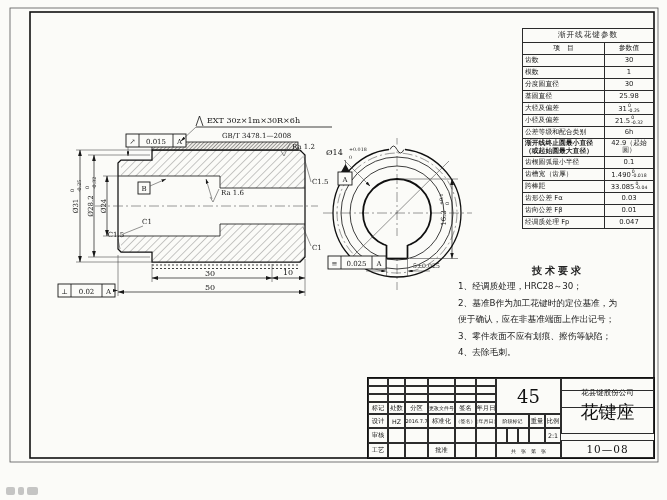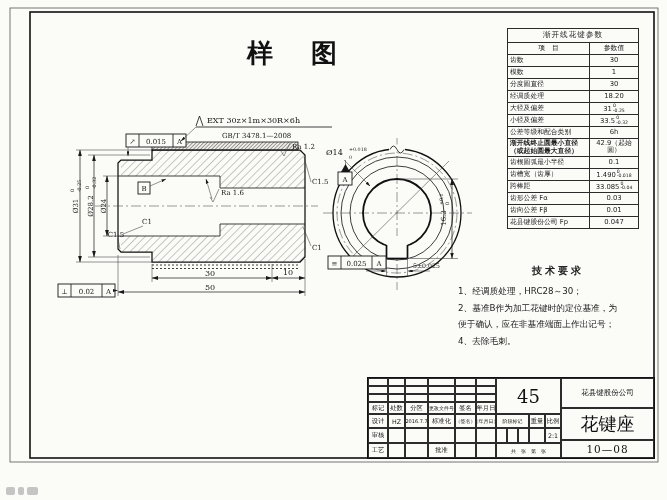--- a/index.html
+++ b/index.html
@@ -11,35 +11,35 @@
   .d7{font-size:7px;}
   .d6{font-size:6.2px;}
   .ds{font-size:4.8px;}
   .ol{stroke:#101010;stroke-width:1.25;fill:none;}
   .tl{stroke:#1c1c1c;stroke-width:0.85;fill:none;}
   .xl{stroke:#3a3a3a;stroke-width:0.55;fill:none;}
   .dl{stroke:#181818;stroke-width:0.7;fill:none;}
   .cl{stroke:#474747;stroke-width:0.55;fill:none;stroke-dasharray:10 3 2 3;}
   .fcf{fill:#fbfbf8;stroke:#181818;stroke-width:0.9;}
   
-  .ptable{position:absolute;left:507px;top:28px;width:132px;border-collapse:collapse;background:#fbfbf8;}
+  .ptable{position:absolute;left:522px;top:28px;width:132px;border-collapse:collapse;background:#fbfbf8;}
   .ptable td{border:1px solid #2b2b2b;font-size:6.8px;color:#1c1c1c;padding:0 2px;height:11px;line-height:1.15;}
   .ptable td.t{text-align:center;font-size:7.6px;height:13px;letter-spacing:1px;}
   .ptable td.h{text-align:center;}
   .ptable td.v{text-align:center;width:44px;white-space:normal;margin-left:13px;}
   .ptable td.wrap{white-space:normal;line-height:1.25;font-weight:bold;}
   .tolwrap{display:inline-flex;flex-direction:column;vertical-align:middle;margin-left:1px;}
   .ts{font-size:4.6px;line-height:4.9px;display:block;text-align:left;}
   
   #bigtitle{position:absolute;left:205px;top:36px;width:180px;text-align:center;
             font-size:26px;font-weight:bold;letter-spacing:6px;color:#111;
             font-family:"DejaVu Serif",serif;}
   
   .tech{position:absolute;left:452px;top:264px;width:212px;color:#222;}
-  .tech .tt{text-align:center;font-size:10px;letter-spacing:3px;margin-bottom:5px;font-weight:bold;}
+  .tech .tt{text-align:center;font-size:10px;letter-spacing:3px;font-weight:bold;}
   .tech .ln{font-size:8.7px;line-height:16.5px;padding-left:6px;white-space:nowrap;}
   
   .tblock{position:absolute;left:368px;top:378px;width:286px;height:80px;outline:1.5px solid #111;background:#fbfbf8;}
   .c{position:absolute;box-sizing:border-box;border:0.7px solid #2c2c2c;display:flex;
      align-items:center;justify-content:center;font-size:6.3px;color:#111;
      overflow:hidden;white-space:nowrap;}
   .f5{font-size:5px;}
   .big{font-size:18px;font-family:"DejaVu Serif",serif;}
   .med{font-size:10.5px;font-family:"DejaVu Serif",serif;letter-spacing:1px;}
   .com{font-size:7.5px;}
@@ -243,21 +243,20 @@
         <line x1="452" y1="179" x2="452" y2="258.5" class="dl" marker-start="url(#ar)" marker-end="url(#ar)"></line>
         <g transform="rotate(-90 444 218)">
           <text x="444" y="220" text-anchor="middle" class="d7">16.3</text>
           <text x="457" y="216.5" class="ds">+0.1</text>
           <text x="457" y="223" class="ds">0</text>
         </g>
       </g>
     </g>
   </svg>
 
-  <div id="bigtitle">样　图</div>
 
   <table class="ptable">
     <tbody>
       <tr>
           <td class="t" colspan="2">渐开线花键参数</td>
         </tr>
       <tr>
         <td class="h">项　目</td>
         <td class="h v">参数值</td>
       </tr>
@@ -267,33 +266,33 @@
         </tr>
       <tr>
           <td>模数</td>
           <td class="v">1</td>
         </tr>
       <tr>
           <td>分度圆直径</td>
           <td class="v">30</td>
         </tr>
       <tr>
-          <td>经调质处理</td>
-          <td class="v">18.20</td>
+          <td>基圆直径</td>
+          <td class="v">25.98</td>
         </tr>
       <tr>
         <td>大径及偏差</td>
         <td class="v"><span>31</span><span class="tolwrap">
               <span class="ts">0</span>
               <span class="ts">-0.25</span>
             </span></td>
       </tr>
       <tr>
         <td>小径及偏差</td>
-        <td class="v"><span>33.5</span><span class="tolwrap">
+        <td class="v"><span>21.5</span><span class="tolwrap">
               <span class="ts">0</span>
               <span class="ts">-0.32</span>
             </span></td>
       </tr>
       <tr>
           <td>公差等级和配合类别</td>
           <td class="v">6h</td>
         </tr>
       <tr>
           <td class="wrap">渐开线终止圆最小直径（或起始圆最大直径）</td>
@@ -319,31 +318,32 @@
       </tr>
       <tr>
           <td>齿形公差 Fα</td>
           <td class="v">0.03</td>
         </tr>
       <tr>
           <td>齿向公差 Fβ</td>
           <td class="v">0.01</td>
         </tr>
       <tr>
-          <td>花县键股份公司 Fp</td>
+          <td>经调质处理 Fp</td>
           <td class="v">0.047</td>
         </tr>
     </tbody>
   </table>
 
   <div class="tech">
     <div class="tt">技术要求</div>
     <div class="ln">1、经调质处理，HRC28～30；</div>
     <div class="ln">2、基准B作为加工花键时的定位基准，为</div>
     <div class="ln">便于确认，应在非基准端面上作出记号；</div>
+    <div class="ln">3、零件表面不应有划痕、擦伤等缺陷；</div>
     <div class="ln">4、去除毛刺。</div>
   </div>
 
   <div class="tblock">
 
     <div class="c" style="left:0;top:0;width:20px;height:8px"></div>
     <div class="c" style="left:20px;top:0;width:17px;height:8px"></div>
     <div class="c" style="left:37px;top:0;width:23px;height:8px"></div>
     <div class="c" style="left:60px;top:0;width:27px;height:8px"></div>
     <div class="c" style="left:87px;top:0;width:21px;height:8px"></div>
@@ -394,21 +394,21 @@
     <div class="c" style="left:161px;top:36px;width:16px;height:14px">重量</div>
     <div class="c" style="left:177px;top:36px;width:16px;height:14px">比例</div>
     <div class="c" style="left:128px;top:50px;width:11px;height:15px"></div>
     <div class="c" style="left:139px;top:50px;width:11px;height:15px"></div>
     <div class="c" style="left:150px;top:50px;width:11px;height:15px"></div>
     <div class="c" style="left:161px;top:50px;width:16px;height:15px"></div>
     <div class="c" style="left:177px;top:50px;width:16px;height:15px">2:1</div>
     <div class="c f5" style="left:128px;top:65px;width:65px;height:15px">共　张　第　张</div>
 
     <div class="c com" style="left:193px;top:0;width:93px;height:30px">花县键股份公司</div>
-    <div class="c big" style="left:193px;top:30px;width:93px;height:32px">花键座</div>
+    <div class="c big" style="left:193px;top:12px;width:93px;height:44px">花键座</div>
     <div class="c med" style="left:193px;top:62px;width:93px;height:18px">10—08</div>
   </div>
 
   <div class="wm">
     <span style="width:9px"></span>
       <span style="width:6px"></span>
       <span style="width:11px"></span>
   </div>
 
 </div>

